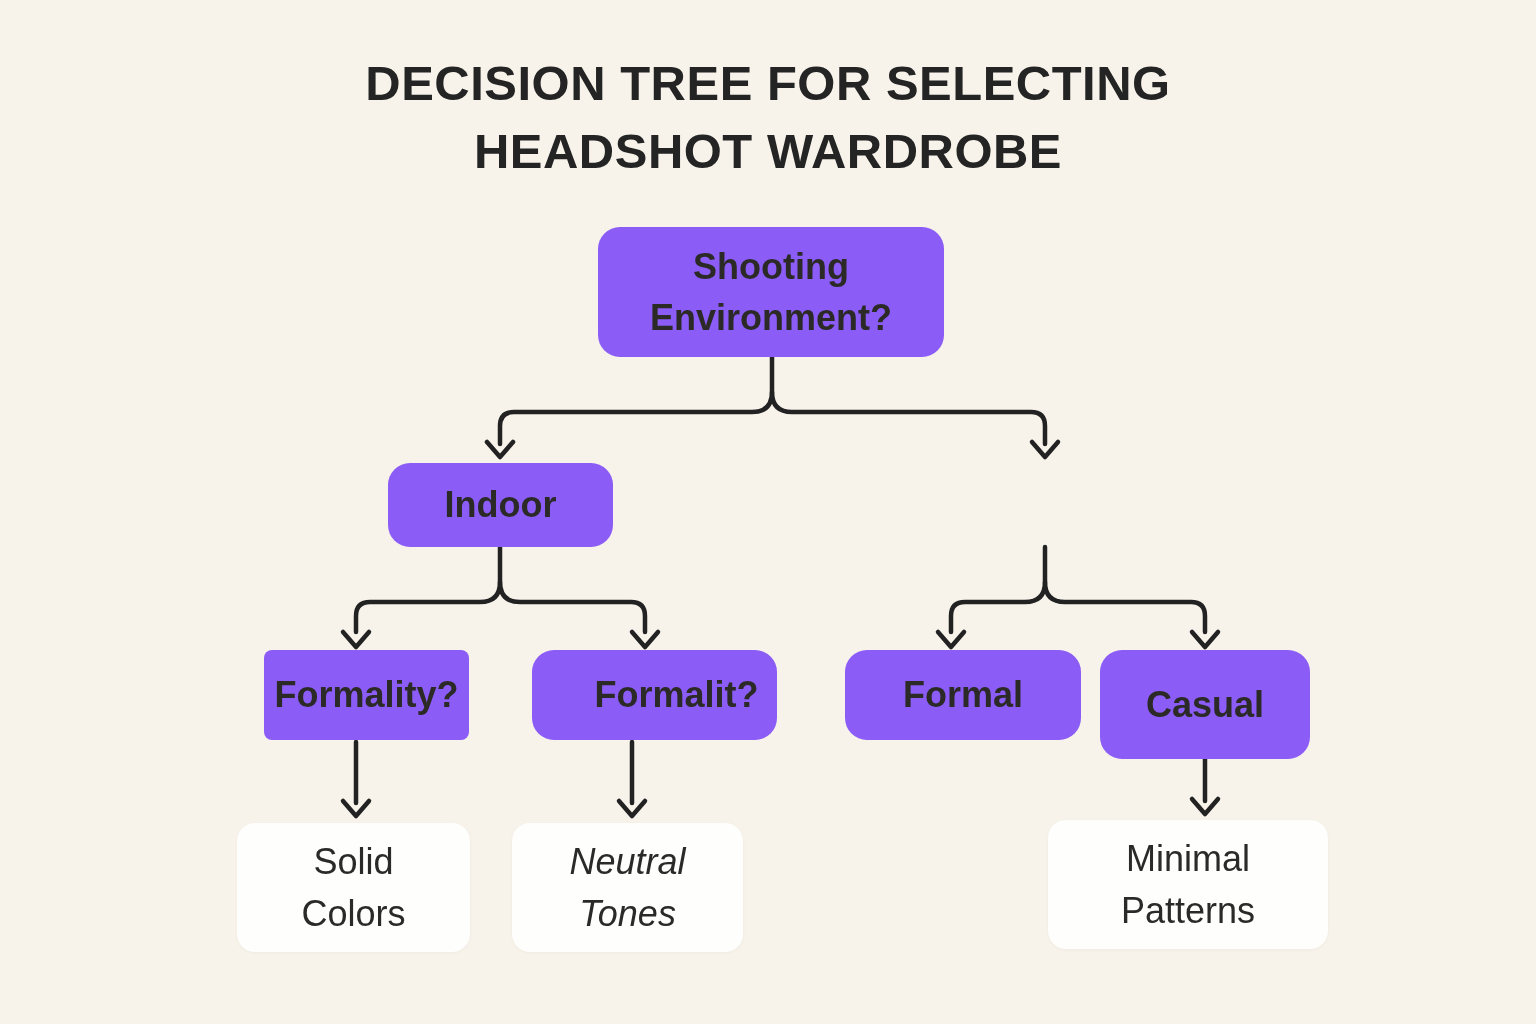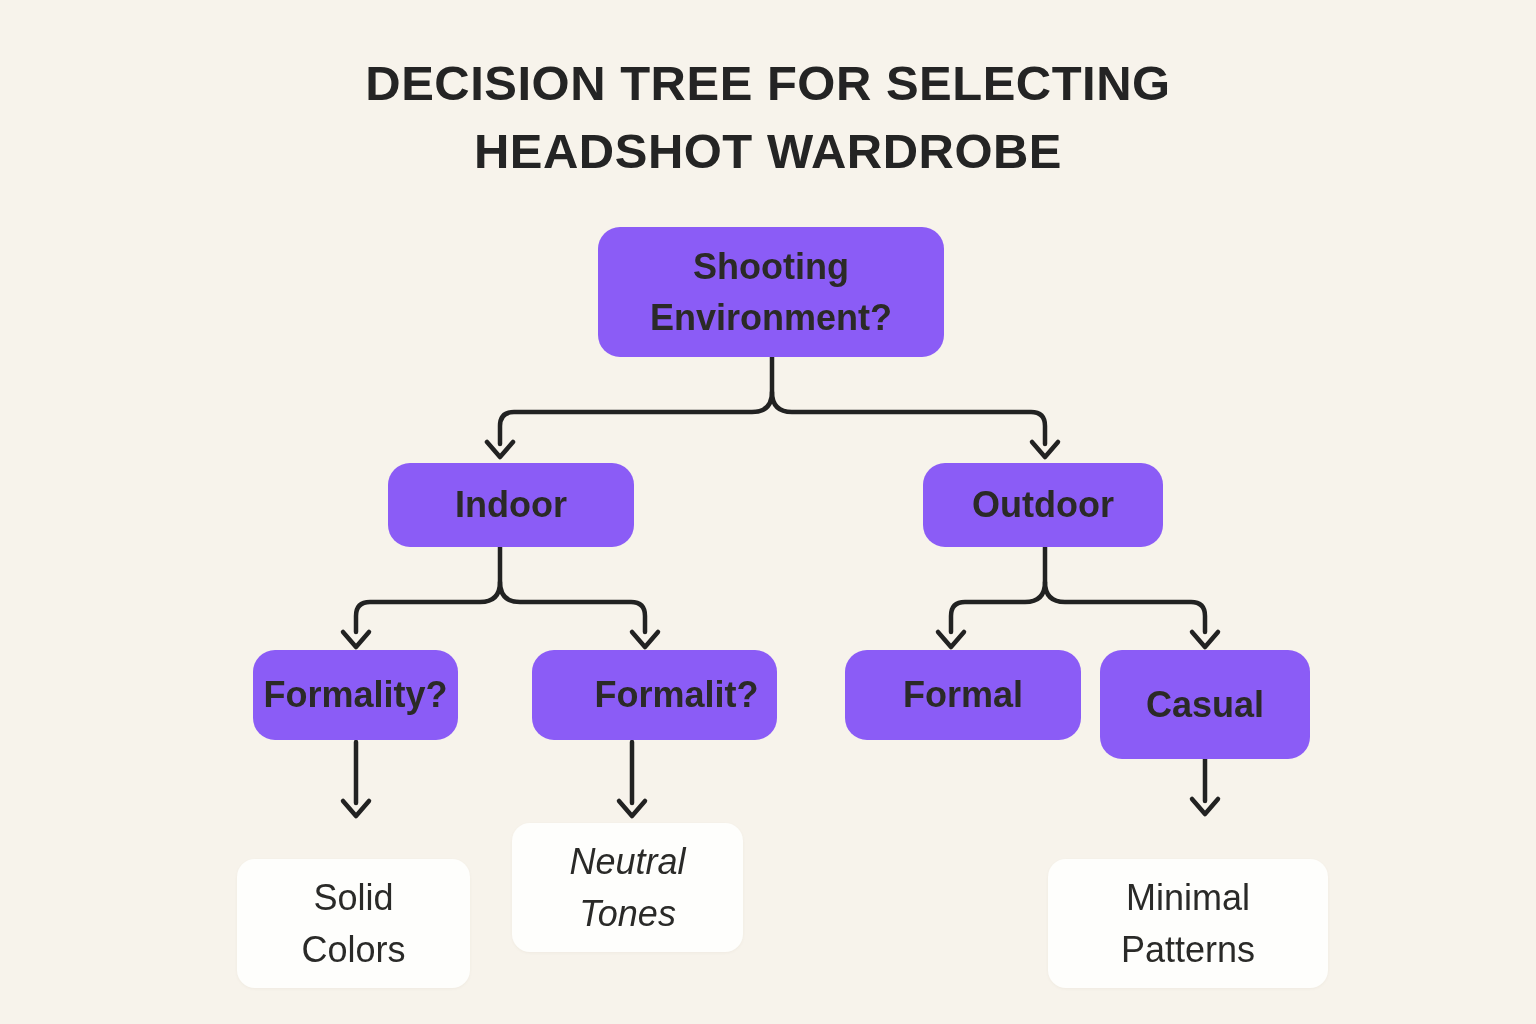--- a/index.html
+++ b/index.html
@@ -60,29 +60,29 @@
   }
   .outcome {
     background: #FEFEFC;
     border-radius: 18px;
     font-size: 36px;
     font-weight: 500;
     color: #2A2A28;
     box-shadow: 0 1px 3px rgba(120,110,90,0.06);
   }
   .root      { left: 598px;  top: 227px; width: 346px; height: 130px; }
-  .indoor    { left: 388px;  top: 463px; width: 246px; height: 84px;  }
+  .indoor    { left: 388px;  top: 463px; width: 225px; height: 84px;  }
   .outdoor   { left: 923px;  top: 463px; width: 240px; height: 84px;  }
-  .formality { left: 253px;  top: 650px; width: 205px; height: 90px;  }
+  .formality { left: 264px;  top: 650px; width: 205px; height: 90px; border-radius: 8px;  }
   .formalit  { left: 532px;  top: 650px; width: 201px; height: 90px; padding-left: 44px;  }
   .formal    { left: 845px;  top: 650px; width: 236px; height: 90px;  }
   .casual    { left: 1100px; top: 650px; width: 210px; height: 109px;  }
-  .solid     { left: 237px;  top: 823px; width: 233px; height: 129px; margin-top: 36px; }
+  .solid     { left: 237px;  top: 823px; width: 233px; height: 129px; }
   .neutral   { left: 512px;  top: 823px; width: 231px; height: 129px; font-style: italic; }
-  .minimal   { left: 1048px; top: 820px; width: 280px; height: 129px; margin-top: 39px; }
+  .minimal   { left: 1048px; top: 820px; width: 280px; height: 129px; }
 </style>
 </head>
 <body>
 
 <div class="canvas">
 
   <div class="title">
     <div>DECISION TREE FOR SELECTING</div>
     <div>HEADSHOT WARDROBE</div>
   </div>
@@ -110,21 +110,20 @@
     <path d="M619 801 L632 816 L645 801"></path>
     <path d="M1205 742 L1205 801"></path>
     <path d="M1192 799 L1205 814 L1218 799"></path>
   </svg>
 
   <div class="node decision root">Shooting
 Environment?</div>
 
   <div class="node decision indoor">Indoor</div>
 
-  <div class="node decision outdoor">Outdoor</div>
 
   <div class="node decision formality">Formality?</div>
 
   <div class="node decision formalit">Formalit?</div>
 
   <div class="node decision formal">Formal</div>
 
   <div class="node decision casual">Casual</div>
 
   <div class="node outcome solid">Solid

